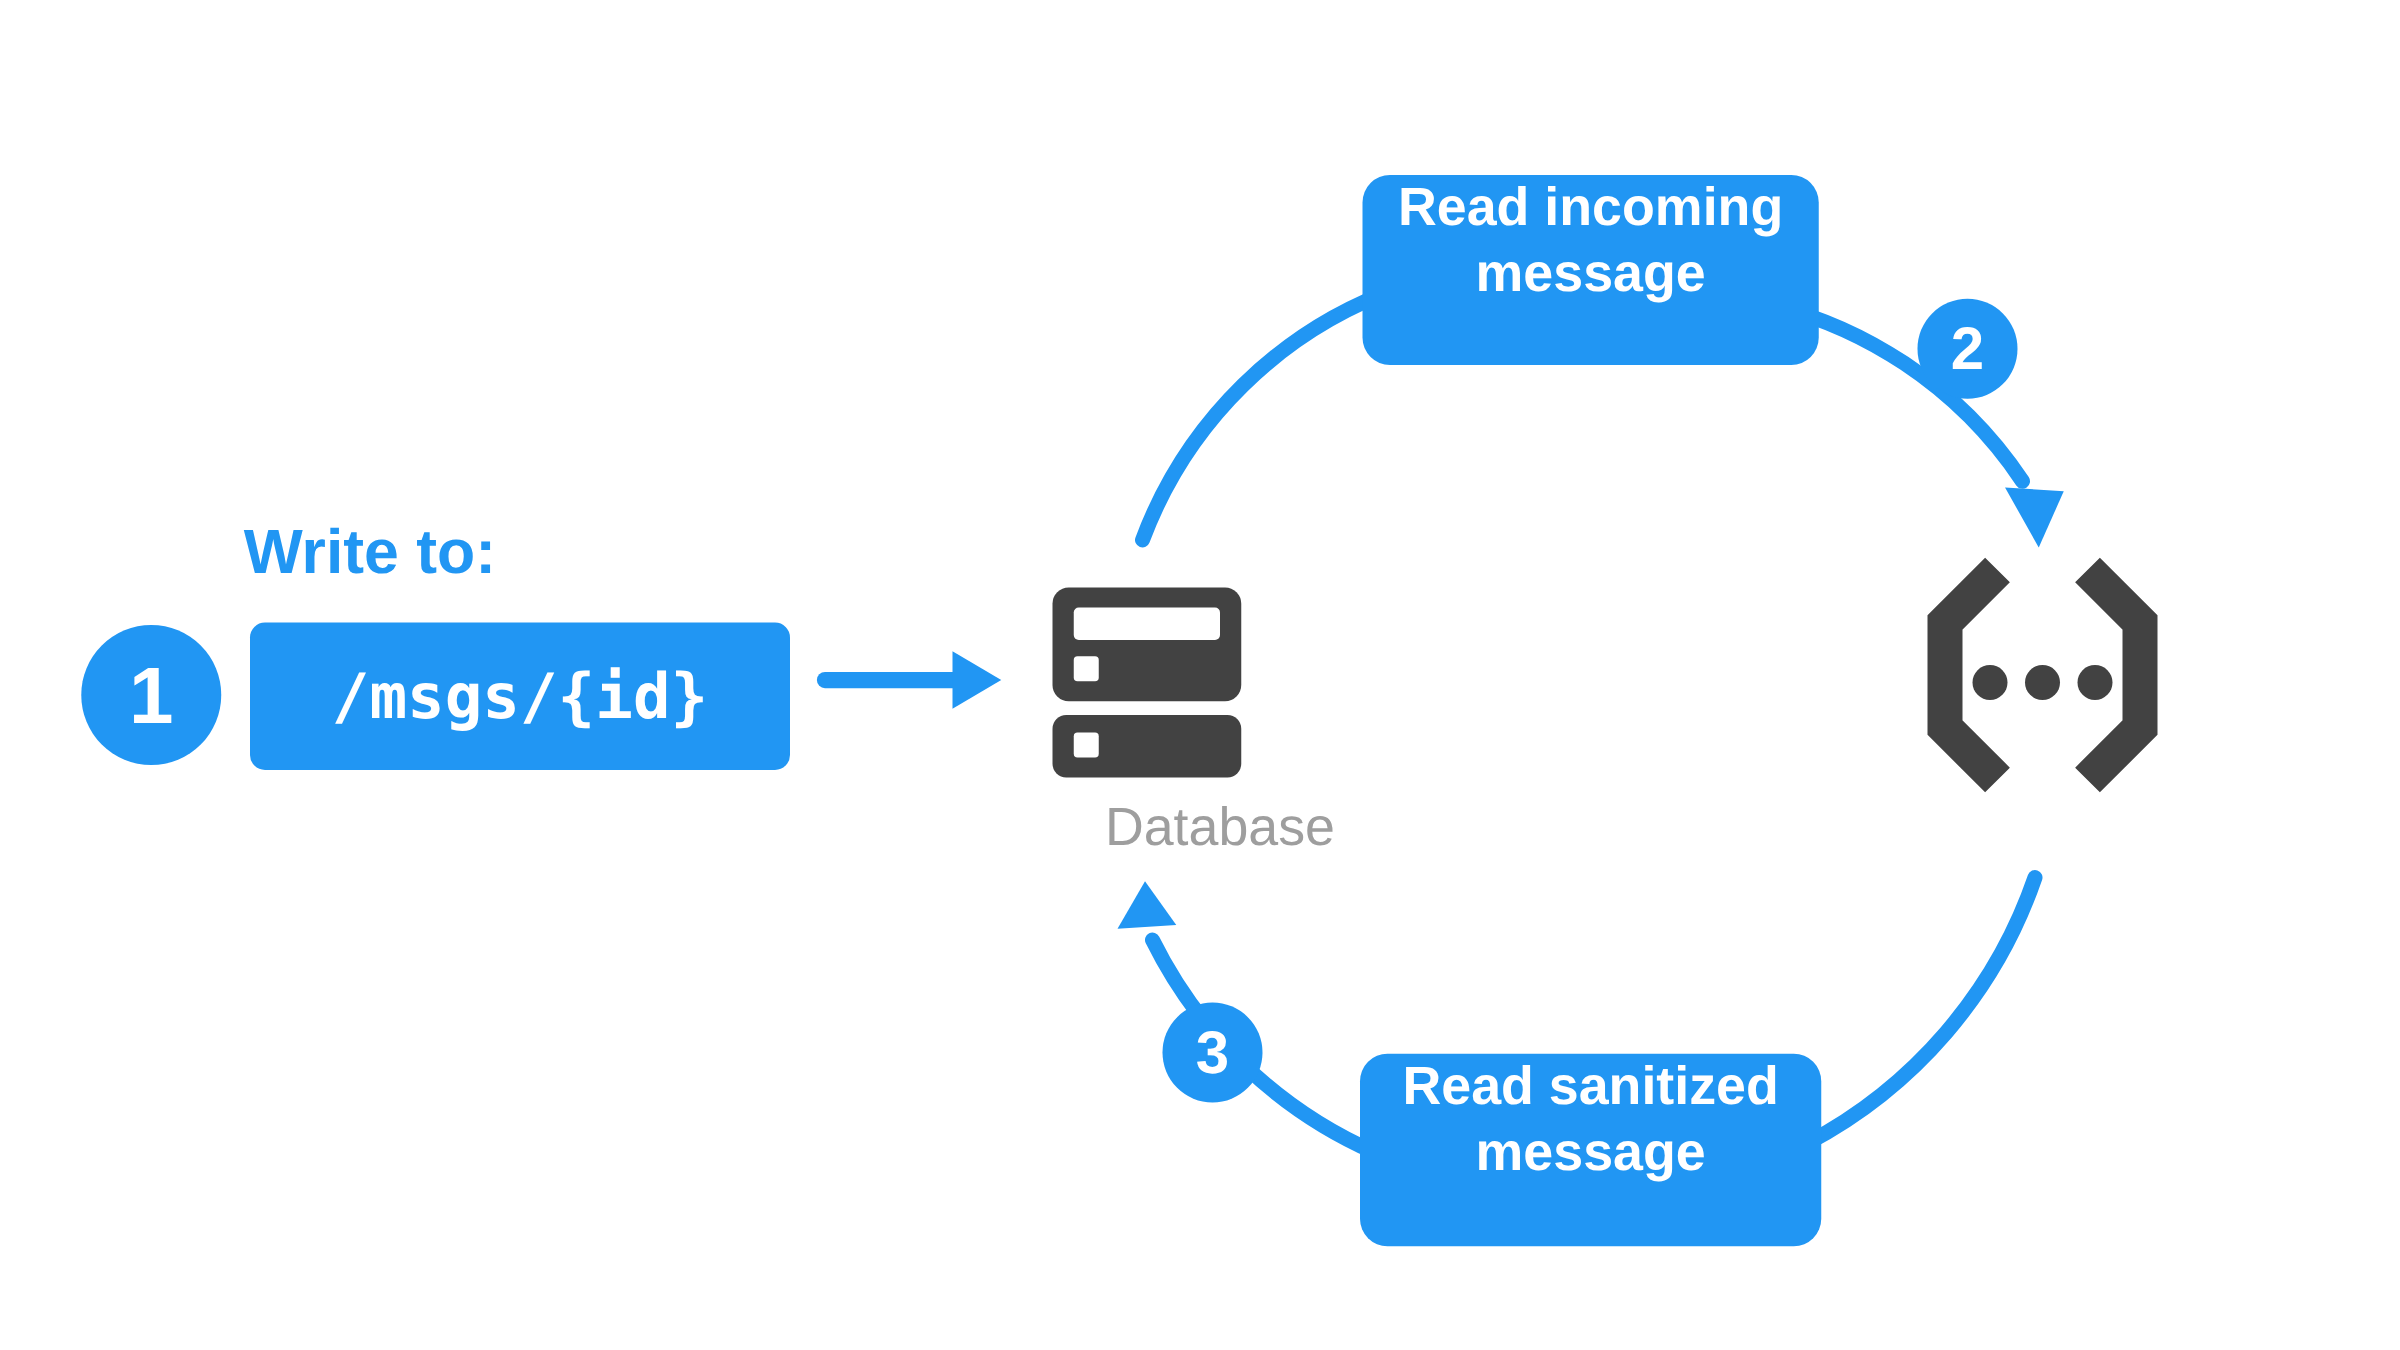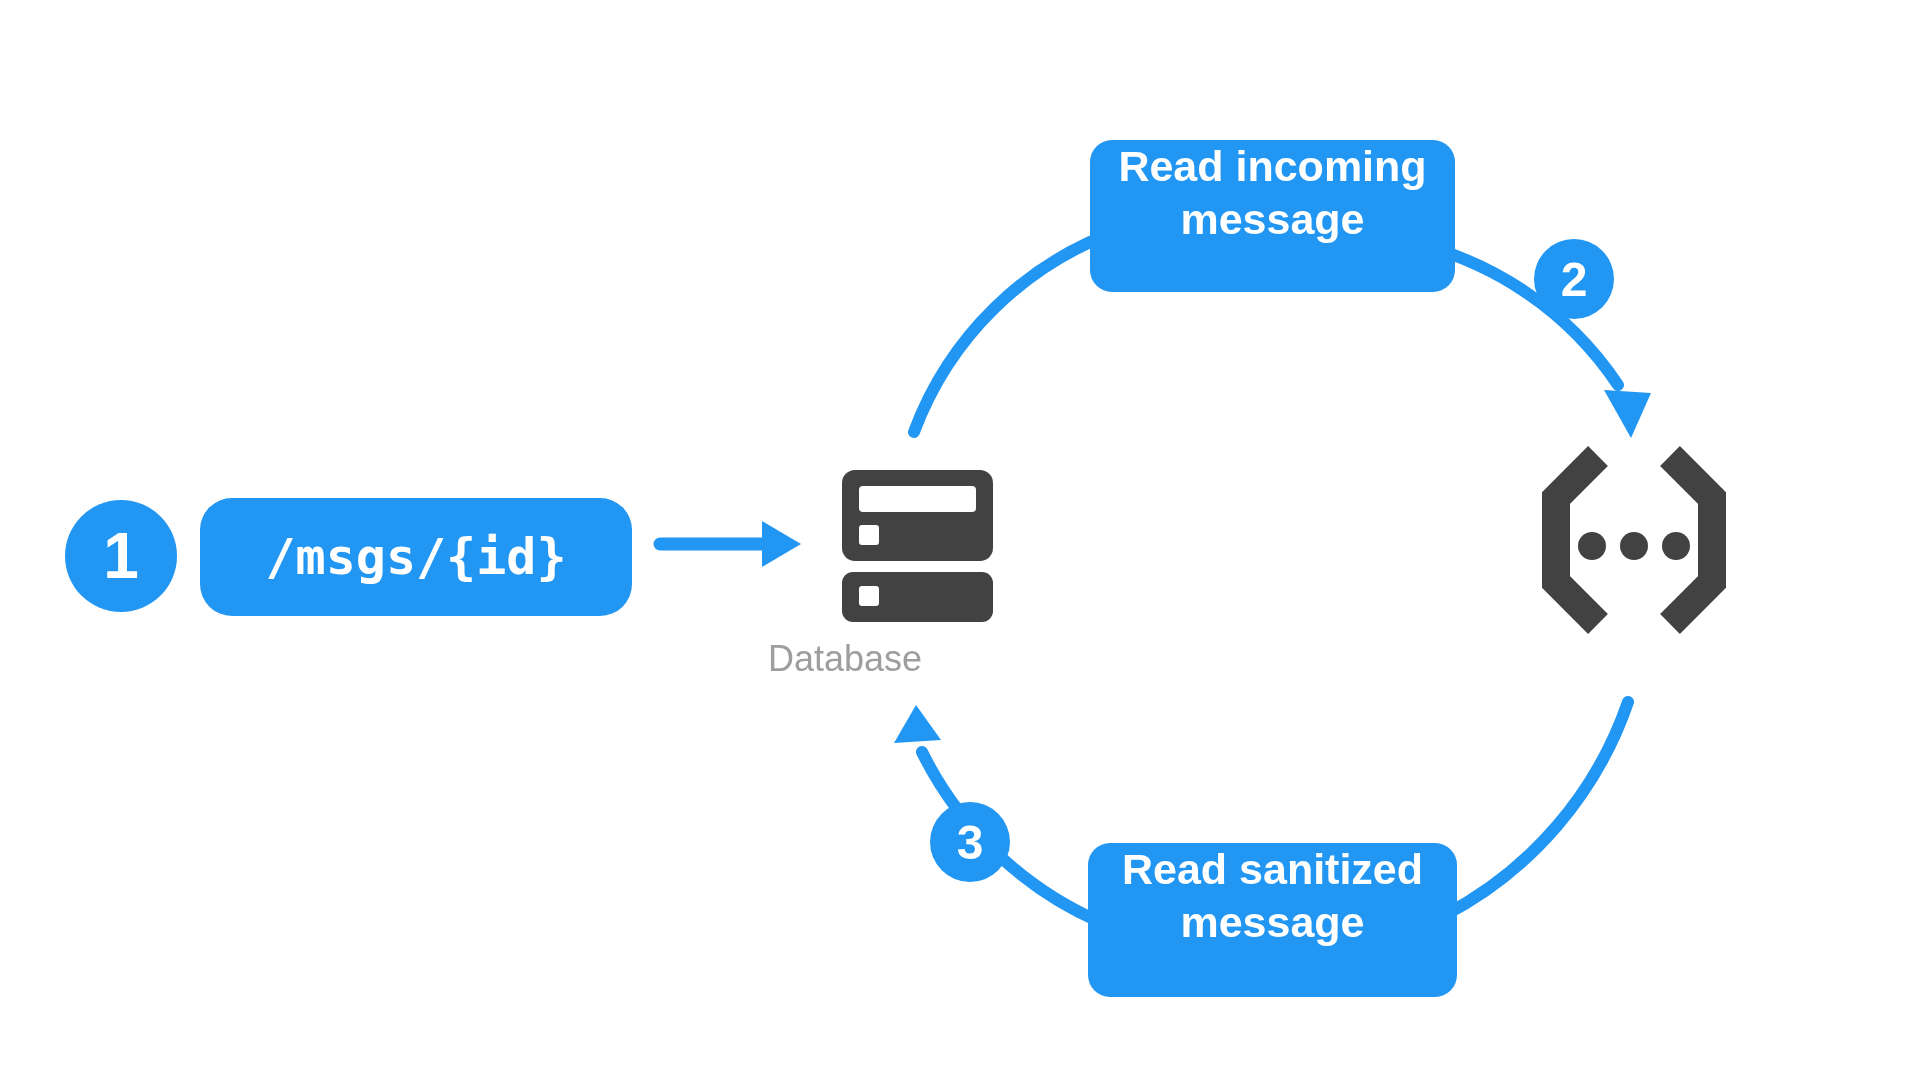--- a/index.html
+++ b/index.html
@@ -62,21 +62,21 @@
     width: 80px;
     height: 80px;
     font-size: 48px;
   }
   .path-pill {
     position: absolute;
     left: 200px;
     top: 498px;
     width: 432px;
     height: 118px;
-    border-radius: 32px;
+    border-radius: 12px;
     background: #2196F3;
     display: flex;
     align-items: center;
     justify-content: center;
     color: #ffffff;
     font-family: "DejaVu Sans Mono", monospace;
     font-weight: bold;
     font-size: 50px;
   }
   .step-box {
@@ -101,22 +101,22 @@
   }
   .box-write {
     left: 1088px;
     top: 843px;
     width: 369px;
     height: 154px;
   }
   .node-label {
     position: absolute;
     width: 300px;
-    text-align: left;
-    font-size: 36px;
+    text-align: right;
+    font-size: 43px;
     color: #9E9E9E;
     font-weight: normal;
   }
   .label-database {
     left: 768px;
     top: 638px;
   }
   .label-functions {
     left: 1484px;
     top: 638px;
@@ -151,20 +151,21 @@
 
     <g>
       <polyline points="1598,456 1556,498 1556,582 1598,624" fill="none" stroke="#424242" stroke-width="28" stroke-linejoin="miter" stroke-linecap="butt"></polyline>
       <polyline points="1670,456 1712,498 1712,582 1670,624" fill="none" stroke="#424242" stroke-width="28" stroke-linejoin="miter" stroke-linecap="butt"></polyline>
       <circle cx="1592" cy="546" r="14" fill="#424242"></circle>
       <circle cx="1634" cy="546" r="14" fill="#424242"></circle>
       <circle cx="1676" cy="546" r="14" fill="#424242"></circle>
     </g>
   </svg>
 
+  <div class="write-to-label">Write to:</div>
 
   <div class="badge badge-1">
     <span>1</span>
   </div>
 
   <div class="path-pill">
     <span>/msgs/{id}</span>
   </div>
 
   <div class="step-box box-read">

